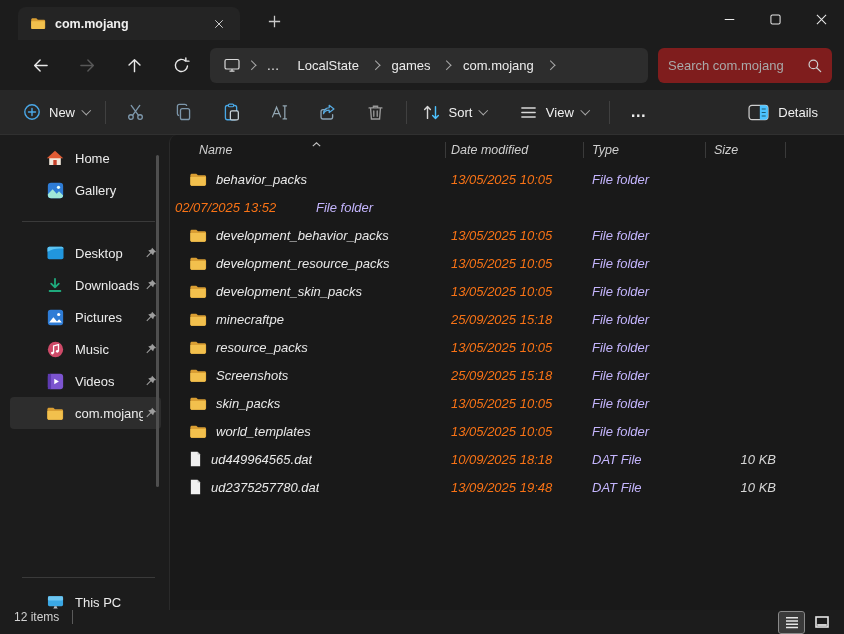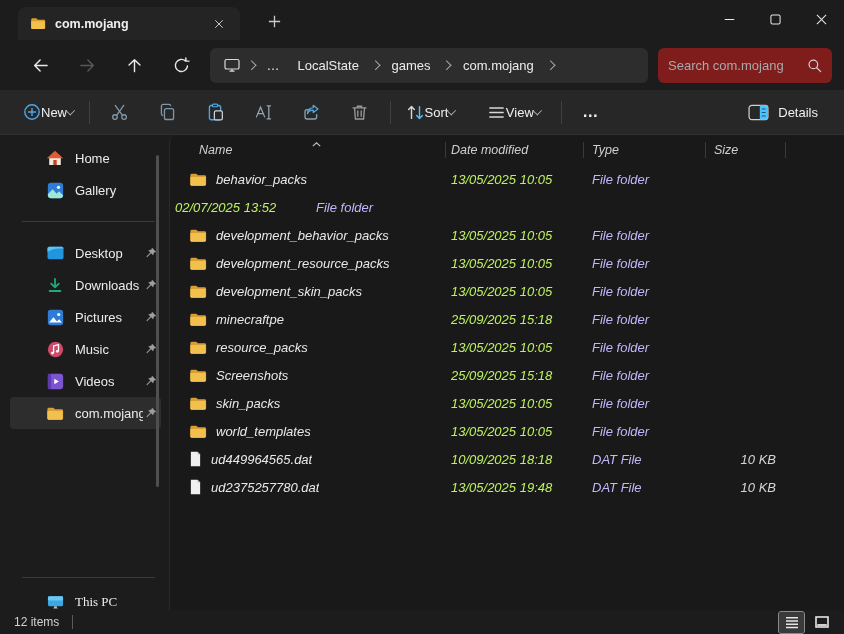--- a/index.html
+++ b/index.html
@@ -26,66 +26,66 @@
   .crumb-chev{display:inline-block;width:5.5px;height:5.5px;border-right:1.4px solid #a9a9a9;
               border-bottom:1.4px solid #a9a9a9;transform:rotate(-45deg);margin:0 4px;}
   .crumb-ellipsis{padding:0 8px;color:#ececec;letter-spacing:1px;}
   .search-pill{width:174px;height:35px;background:#7f1d1d;border-radius:6px;margin:0 12px 0 10px;
                display:flex;align-items:center;padding:0 10px;box-sizing:border-box;}
   .search-text{flex:1;color:#a9a9a9;white-space:nowrap;overflow:hidden;}
 
   
   .toolbar{height:45px;background:#272727;border-bottom:1px solid #303030;box-sizing:border-box;
            display:flex;align-items:center;padding:0 8px 0 14px;}
-  .tb-btn{display:flex;align-items:center;gap:0;height:34px;padding:0 9px;border-radius:4px;}
+  .tb-btn{display:flex;align-items:center;gap:8px;height:34px;padding:0 9px;border-radius:4px;}
   .tb-ico{width:48px;height:34px;display:flex;align-items:center;justify-content:center;}
   .tb-sep{width:1px;height:23px;background:#404040;margin:0 6px;}
   .tb-label{color:#f0f0f0;}
   .dd-chev{display:inline-block;width:5.5px;height:5.5px;border-right:1.3px solid #a9a9a9;
            border-bottom:1.3px solid #a9a9a9;transform:rotate(45deg);margin-top:-4px;}
   .tb-more{font-size:16px;font-weight:700;color:#f0f0f0;letter-spacing:1px;padding:0 14px;}
   .tb-spacer{flex:1;}
   .details-btn{display:flex;align-items:center;gap:9px;height:34px;padding:0 10px;margin-right:8px;border-radius:4px;}
 
   
   .main-area{display:flex;height:475px;padding-left:8px;}
   .sidebar{width:161px;box-sizing:border-box;padding-top:7px;position:relative;flex:none;}
   .side-item{height:32px;display:flex;align-items:center;margin:0 8px 0 2px;padding:0 4px 0 36px;
              border-radius:4px;position:relative;}
   .side-item.selected{background:#2d2d2d;}
   .sico{width:18px;display:flex;justify-content:center;margin-right:11px;flex:none;}
   .slabel{flex:1;color:#ececec;white-space:nowrap;overflow:hidden;}
   .pin{width:14px;display:flex;justify-content:center;flex:none;}
   .side-divider{height:1px;background:#3a3a3a;margin:15px 14px;}
-  .side-bottom{position:absolute;left:0;right:0;top:442px;font-family:Liberation Serif, serif;}
+  .side-bottom{position:absolute;left:0;right:0;top:442px;}
   .side-bottom .side-item{padding-left:36px;}
   .side-scrollbar{position:absolute;right:10px;top:20px;width:3px;height:332px;background:#4f4f4f;border-radius:2px;}
 
   .pane{flex:1;background:#191919;border-left:1px solid #2a2a2a;border-top-left-radius:8px;overflow:hidden;font-style:italic;}
   .cols{display:flex;height:30px;align-items:center;font-size:12.5px;color:#cfcfcf;}
   .col{box-sizing:border-box;position:relative;height:100%;display:flex;align-items:center;}
   .col::after{content:'';position:absolute;right:0;top:7px;width:1px;height:16px;background:#3a3a3a;}
   .col-name{width:276px;padding-left:29px;}
   .col-date{width:138px;padding-left:5px;}
   .col-type{width:122px;padding-left:8px;}
   .col-size{width:80px;padding-left:8px;}
   .sort-caret{position:absolute;left:142px;top:1px;}
 
   .row{display:flex;height:28px;align-items:center;}
   .cell{box-sizing:border-box;}
   .cell-name{width:276px;display:flex;align-items:center;padding-left:19px;gap:9px;min-width:0;}
   .fname{color:#e9e9e9;white-space:nowrap;overflow:hidden;}
-  .cell-date{width:138px;padding-left:5px;color:#bef264;}
+  .cell-date{width:138px;padding-left:5px;color:#f97316;}
   .cell-type{width:122px;padding-left:8px;color:#c4b5fd;}
   .cell-size{width:80px;padding-right:10px;text-align:right;color:#d6d6d6;}
   .fico{display:flex;flex:none;}
 
   
   .statusbar{position:absolute;left:0;right:0;bottom:0;height:24px;background:#1c1c1c;
-             display:flex;align-items:center;font-size:12px;color:#d2d2d2;}
+             display:flex;font-size:12px;color:#d2d2d2;}
   .status-count{margin-left:14px;}
   .status-sep{width:1px;height:14px;background:#5a5a5a;margin-left:13px;}
   .status-right{margin-left:auto;display:flex;align-items:center;gap:5px;margin-right:10px;}
   .view-toggle{width:25px;height:21px;display:flex;align-items:center;justify-content:center;border-radius:2px;}
   .view-toggle.selected{background:#3a3a3a;outline:1px solid #8a8a8a;}
 </style>
 </head>
 <body>
 
 <div class="window">
@@ -558,21 +558,21 @@
           <div class="row">
     <div class="cell cell-name">
       <span class="fico">
                 <svg width="13" height="16" viewBox="0 0 14 17">
                   <path d="M2 .8h7.2L12 3.6v12.6H2z" fill="#f0f0f0"></path>
                   <path d="M9.2.8 12 3.6H9.2z" fill="#bdbdbd"></path>
                 </svg>
               </span>
       <span class="fname">ud2375257780.dat</span>
     </div>
-    <div class="cell cell-date">13/05/2025 19:48</div>
+    <div class="cell cell-date">13/09/2025 19:48</div>
     <div class="cell cell-type">DAT File</div>
     <div class="cell cell-size">10 KB</div>
   </div>
         </div>
     </div>
   </div>
 
   <div class="statusbar">
     <span class="status-count">12 items</span>
     <span class="status-sep"></span>

